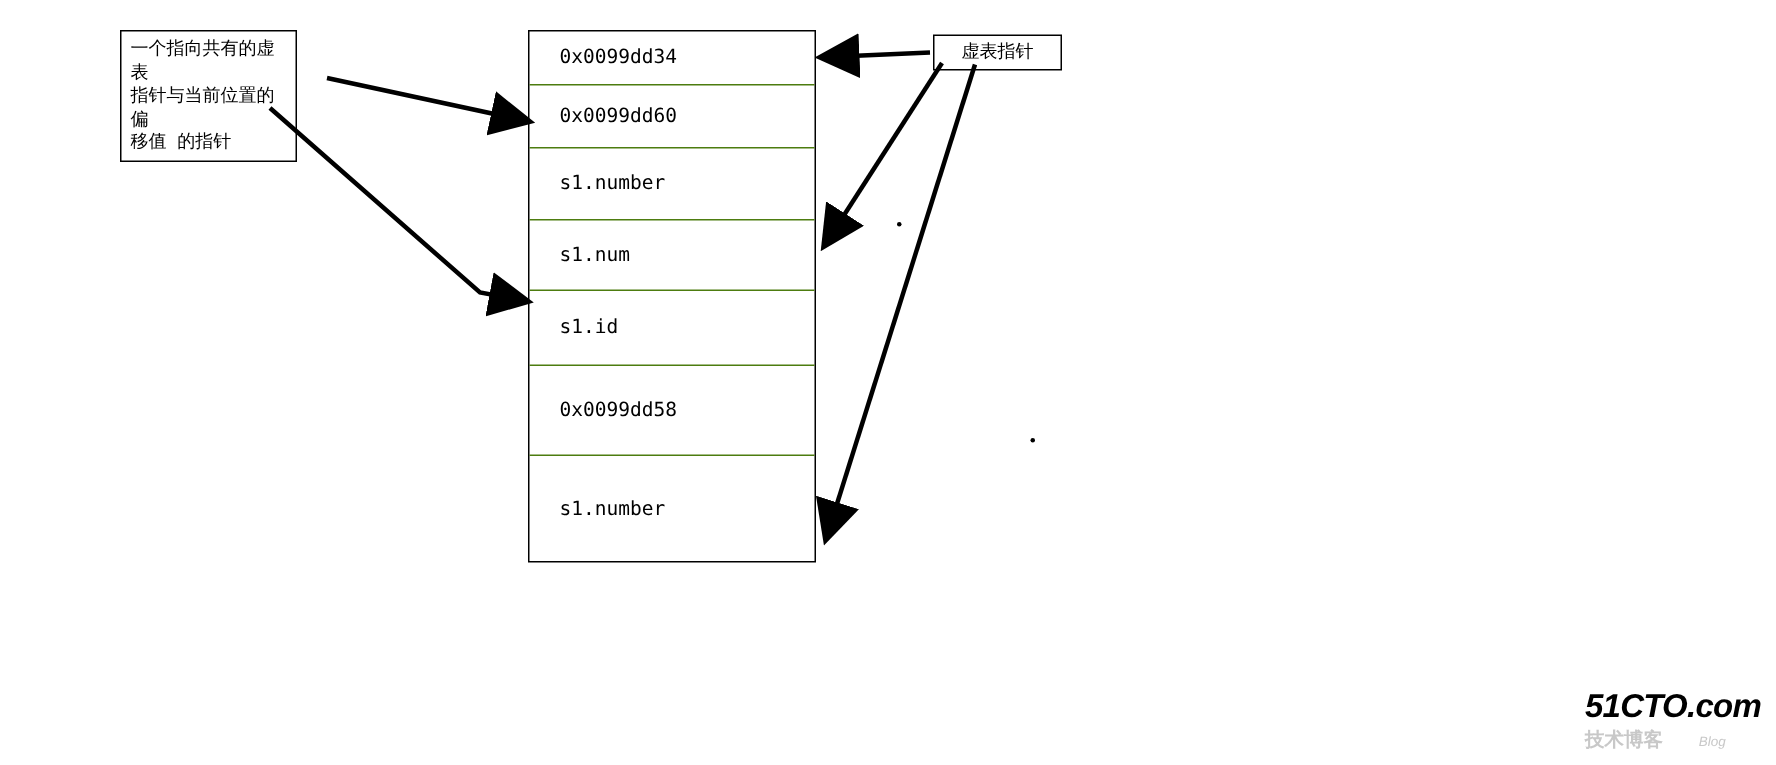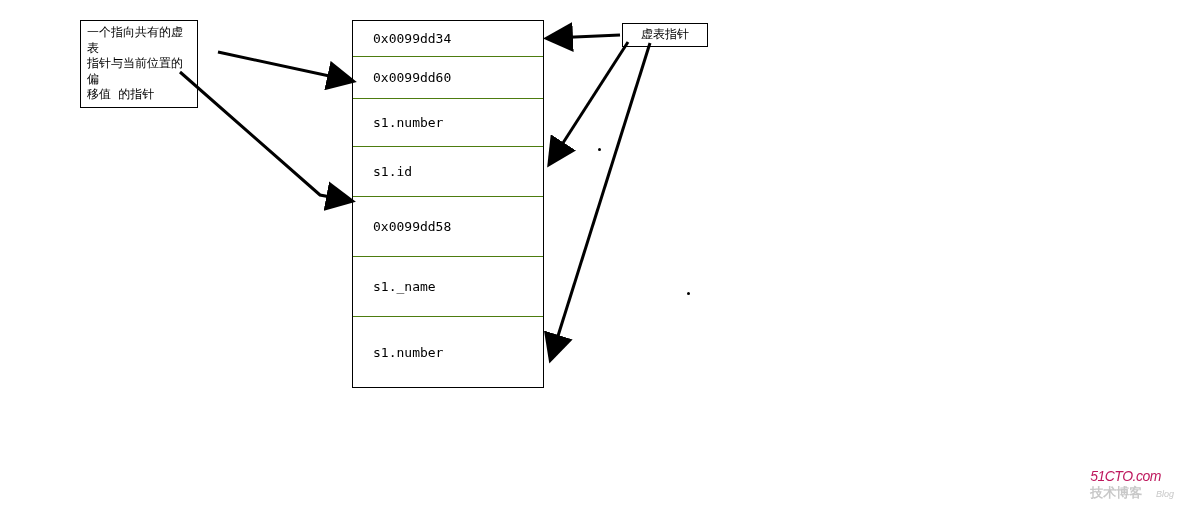--- a/index.html
+++ b/index.html
@@ -63,38 +63,38 @@
       pointer-events: none;
     }
     .watermark {
       position: absolute;
       right: 10px;
       bottom: 8px;
       text-align: left;
     }
     .watermark .line1 {
       font-family: Arial, sans-serif;
-      font-size: 14px;
-      font-weight: normal;
+      font-size: 22px;
+      font-weight: bold;
       font-style: italic;
-      color: #be185d;
+      color: #000000;
       letter-spacing: -0.5px;
     }
     .watermark .line2 {
       font-family: Liberation Serif, serif;
       font-size: 13px;
       font-weight: bold;
       color: #c8c8c8;
     }
     .watermark .blog {
       font-family: Arial, sans-serif;
       font-size: 9px;
       font-style: italic;
       color: #c8c8c8;
-      margin-left: 6px;
+      margin-left: 16px;
     }
     .dot {
       position: absolute;
       width: 3px;
       height: 3px;
       background: #000;
       border-radius: 50%;
     }
   </style>
 </head>
@@ -113,28 +113,28 @@
 <div class="table-container" id="table">
     <div class="cell" style="height: 36px;">
       <span>0x0099dd34</span>
     </div>
     <div class="cell" style="height: 42px;">
       <span>0x0099dd60</span>
     </div>
     <div class="cell" style="height: 48px;">
       <span>s1.number</span>
     </div>
+    <div class="cell" style="height: 47px;">
+      <span>s1.num</span>
+    </div>
     <div class="cell" style="height: 50px;">
       <span>s1.id</span>
     </div>
     <div class="cell" style="height: 60px;">
       <span>0x0099dd58</span>
-    </div>
-    <div class="cell" style="height: 60px;">
-      <span>s1._name</span>
     </div>
     <div class="cell" style="height: 70px;">
       <span>s1.number</span>
     </div>
   </div>
 
 <svg class="arrows-layer" viewBox="0 0 1184 510">
   <defs>
     <marker id="arrowhead" markerWidth="10" markerHeight="10" refX="7" refY="5" orient="auto">
       <path d="M0,0 L10,5 L0,10 Z" fill="#000"></path>

